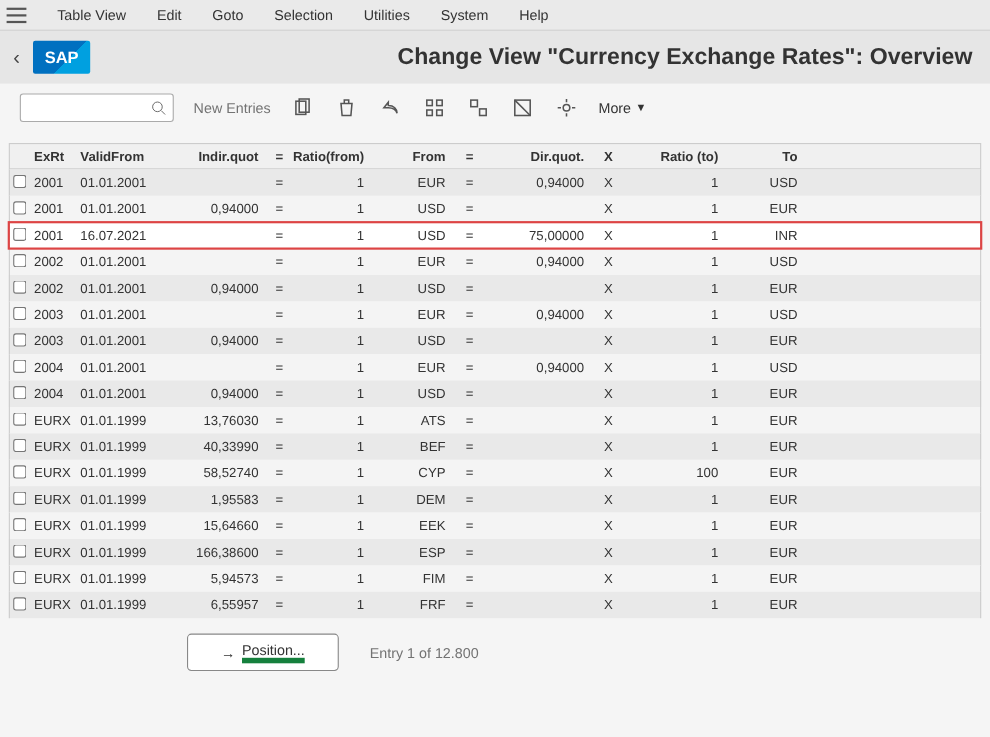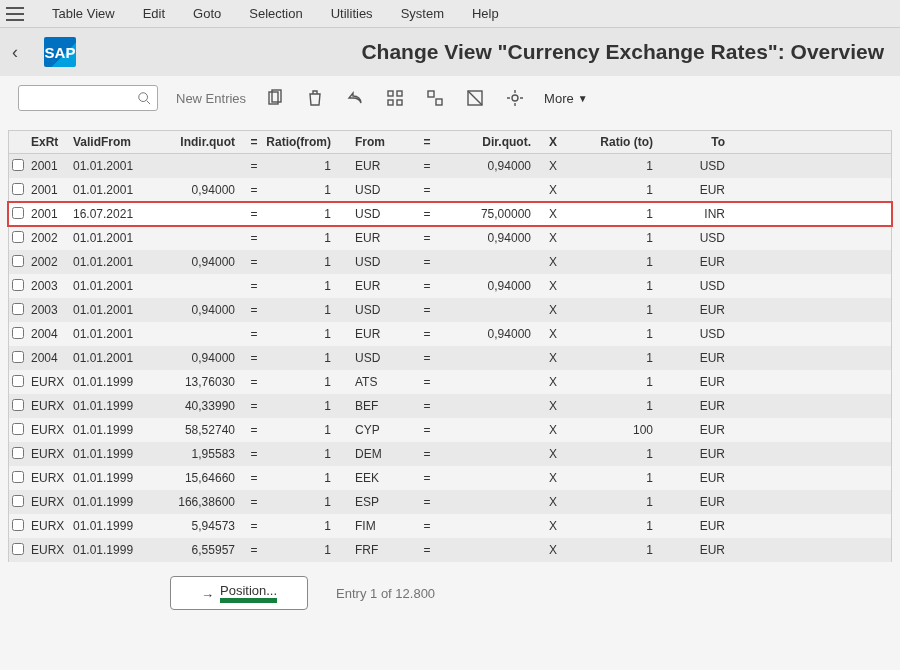--- a/index.html
+++ b/index.html
@@ -5,41 +5,41 @@
 * { box-sizing: border-box; margin: 0; padding: 0; font-family: Arial, sans-serif; }
 body { width: 900px; height: 670px; background: #f5f5f5; overflow: hidden; font-size: 13px; color: #333; }
 
 .menubar { height: 28px; background: #eaeaea; border-bottom: 1px solid #ccc; display: flex; align-items: center; padding: 0 6px; gap: 28px; font-size: 13px; }
 .menubar .hamburger { width: 18px; height: 14px; display: flex; flex-direction: column; justify-content: space-between; cursor: pointer; }
 .menubar .hamburger span { display: block; height: 2px; background: #555; }
 .menubar .menu-item { cursor: pointer; color: #333; }
 
 .titlebar { height: 48px; background: #e6e6e6; display: flex; align-items: center; }
 .titlebar .back { width: 30px; text-align: center; font-size: 18px; color: #444; cursor: pointer; }
-.sap-logo { width: 32px; height: 30px; background: linear-gradient(135deg,#0070c0 0%,#0070c0 60%,#00a0e0 60%,#00a0e0 100%); color: #fff; font-weight: bold; font-size: 15px; display: flex; align-items: center; justify-content: center; border-radius: 2px; margin-right: 8px; margin-left: 14px; }
+.sap-logo { width: 52px; height: 30px; background: linear-gradient(135deg,#0070c0 0%,#0070c0 60%,#00a0e0 60%,#00a0e0 100%); color: #fff; font-weight: bold; font-size: 15px; display: flex; align-items: center; justify-content: center; border-radius: 2px; margin-right: 8px; }
 .titlebar .title { flex: 1; text-align: right; padding-right: 16px; font-size: 21px; font-weight: 600; color: #333; }
 
 .toolbar { height: 44px; display: flex; align-items: center; padding: 0 18px; gap: 18px; }
 .search-box { width: 140px; height: 26px; border: 1px solid #aaa; background: #fff; border-radius: 3px; display: flex; align-items: center; justify-content: flex-end; padding: 0 6px; }
 .search-box svg { width: 14px; height: 14px; stroke: #666; fill: none; }
 .toolbtn { cursor: pointer; font-size: 13px; color: #737373; }
 .icon-btn { width: 22px; height: 22px; display: flex; align-items: center; justify-content: center; cursor: pointer; }
 .icon-btn svg { width: 18px; height: 18px; stroke: #555; fill: none; stroke-width: 1.4; }
 .more { display: flex; align-items: center; gap: 4px; cursor: pointer; }
 
 .table-wrap { margin: 10px 8px 0 8px; }
 .hdr-row, .data-row { display: flex; align-items: center; height: 24px; font-size: 12px; }
 .hdr-row { background: #f0f0f0; border: 1px solid #ccc; font-weight: 600; }
 .rowsel { width: 18px; text-align: center; }
 .c-exrt { width: 46px; padding-left: 4px; }
 .c-valid { width: 88px; }
 .c-iquot { width: 82px; text-align: right; padding-right: 8px; }
 .c-eq1 { width: 22px; text-align: center; }
 .c-ratiof { width: 90px; text-align: right; padding-right: 24px; }
-.c-from { width: 60px; text-align: left; padding-right: 10px; }
+.c-from { width: 60px; text-align: right; padding-right: 10px; }
 .c-eq2 { width: 24px; text-align: center; }
 .c-dquot { width: 100px; text-align: right; padding-right: 8px; }
 .c-x { width: 28px; text-align: center; }
 .c-ratiot { width: 110px; text-align: right; padding-right: 24px; }
 .c-to { width: 58px; text-align: right; padding-right: 10px; }
 .data-row { border-left: 1px solid #ccc; border-right: 1px solid #ccc; }
 .data-row:nth-child(even){ background:#f4f4f4; }
 .data-row:nth-child(odd){ background:#e9e9e9; }
 .data-row input[type=checkbox]{ width:12px; height:12px; }
 .highlight { outline: 2px solid #d44; outline-offset: -1px; background: #fff !important; }

